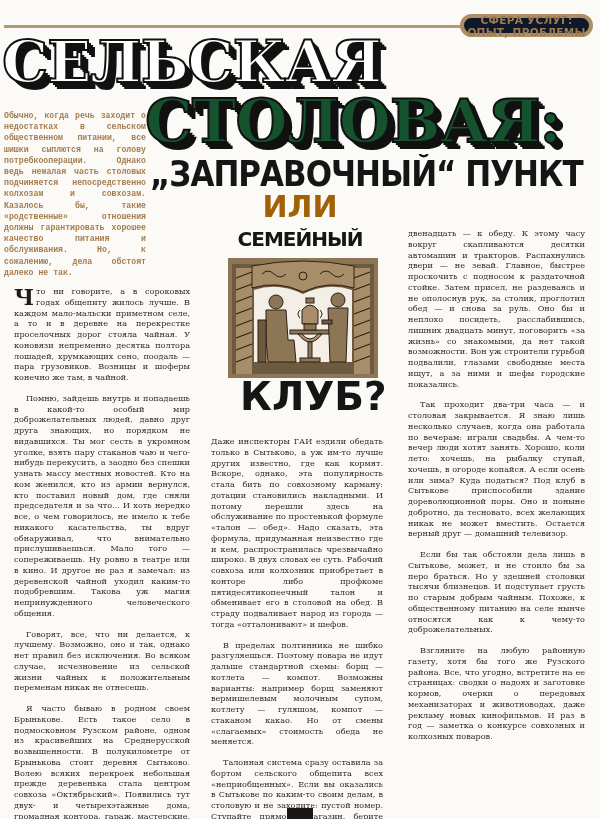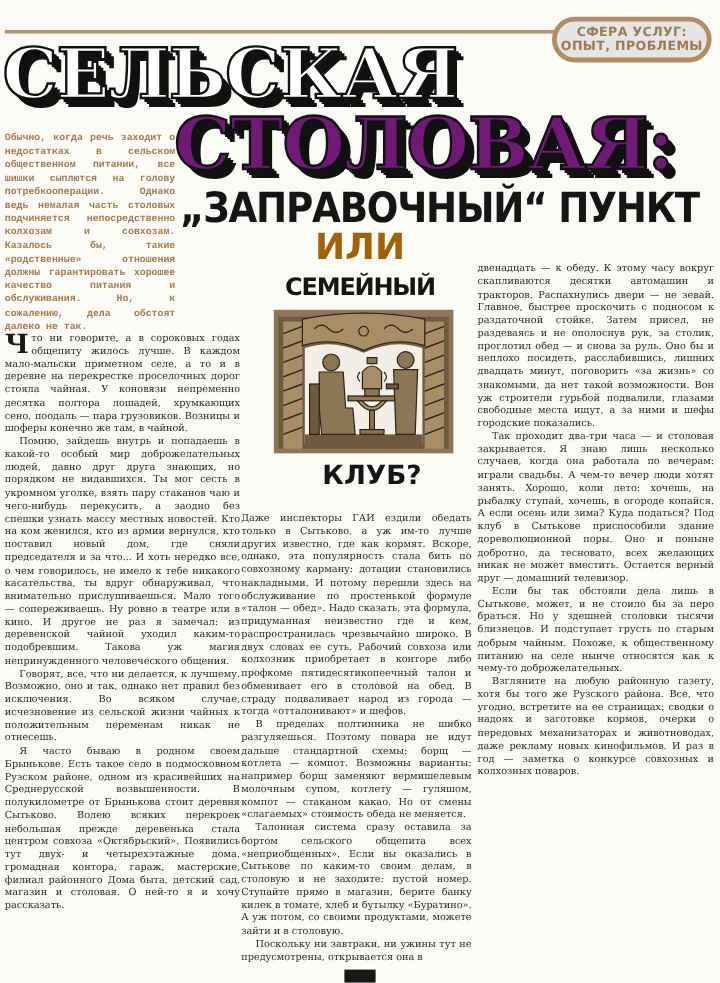--- a/index.html
+++ b/index.html
@@ -8,41 +8,41 @@
     background: #fbfaf7;
     position: relative;
     font-family: "DejaVu Serif", serif;
     color: #2a2824;
   }
   .topline {
     position: absolute; left: 4px; top: 25px; width: 470px; height: 3px;
     background: #b49a74;
   }
   .rubric {
-    position: absolute; left: 460px; top: 14px; width: 133px; height: 38px;
+    position: absolute; left: 460px; top: 14px; width: 133px; height: 23px;
     border: 4px solid #b08e64; border-radius: 22px; box-sizing: border-box;
-    background: #e5e5e5;
+    background: #0f172a;
     display: flex; flex-direction: column; align-items: center; justify-content: center;
     font-family: "DejaVu Sans", sans-serif; font-weight: bold; font-size: 10.5px;
     color: #9c7a52; line-height: 12px; letter-spacing: 0.3px;
   }
   .title1 {
     position: absolute; left: 2px; top: 30px; width: 440px; height: 64px;
     font-family: "DejaVu Serif", serif; font-weight: bold; font-size: 58px; line-height: 64px;
     letter-spacing: -1px;
     color: #ffffff;
     -webkit-text-stroke: 2px #111;
     text-shadow: 3px 3px 0 #111, 5px 5px 0 #111, 7px 7px 0 #111;
     white-space: nowrap;
   }
   .title2 {
     position: absolute; left: 145px; top: 88px; width: 455px; height: 66px;
     font-family: "DejaVu Serif", serif; font-weight: bold; font-size: 60px; line-height: 66px;
     letter-spacing: -1px;
-    color: #701a75;
+    color: #14532d;
     -webkit-text-stroke: 2px #111;
     text-shadow: 3px 3px 0 #111, 5px 5px 0 #111, 7px 7px 0 #111;
     white-space: nowrap;
   }
   .sub1 {
     position: absolute; left: 150px; top: 154px; width: 450px;
     font-family: "DejaVu Sans", sans-serif; font-weight: bold; font-size: 31px; line-height: 36px;
     color: #151515; letter-spacing: -1px; white-space: nowrap;
     transform: scaleY(1.12); transform-origin: top left;
   }
@@ -51,37 +51,37 @@
     font-family: "DejaVu Sans", sans-serif; font-weight: bold; font-size: 30px; line-height: 34px;
     color: #a16207;
   }
   .sub3 {
     position: absolute; left: 200px; top: 222px; width: 200px; text-align: center;
     font-family: "DejaVu Sans", sans-serif; font-weight: bold; font-size: 20px; line-height: 34px;
     color: #151515; white-space: nowrap; letter-spacing: -1px;
   }
   .sub4 {
     position: absolute; left: 240px; top: 380px; width: 140px; text-align: center;
-    font-family: "DejaVu Sans", sans-serif; font-weight: bold; font-size: 22px; line-height: 34px;
+    font-family: "DejaVu Sans", sans-serif; font-weight: bold; font-size: 39px; line-height: 34px;
     color: #151515;
   }
   .illustration {
     position: absolute; left: 228px; top: 258px; width: 150px; height: 120px;
   }
   .lead {
     position: absolute; left: 4px; top: 110px; width: 142px;
     font-family: Liberation Mono, monospace; font-weight: bold; font-size: 8.2px; line-height: 11.2px;
     color: #a47c4e; text-align: justify;
   }
   .col {
     position: absolute;
     font-family: "DejaVu Serif", serif; font-size: 8.1px; line-height: 10.75px;
     color: #2e2b27; text-align: justify;
   }
-  .col p { margin: 0; text-indent: 12px; }
+  .col p { margin: 10px; text-indent: 12px; }
   .col p.first { text-indent: 0; }
   .dropcap {
     float: left; font-weight: bold; font-size: 22px; line-height: 20px;
     margin: 1px 2px 0 0; color: #1e1c19;
   }
   .col1 { left: 4px; top: 276px; width: 196px; }
   .col2 { left: 201px; top: 426px; width: 192px; }
   .col3 { left: 398px; top: 218px; width: 197px; }
   .pageno {
     position: absolute; left: 287px; top: 808px; width: 26px; height: 11px;

